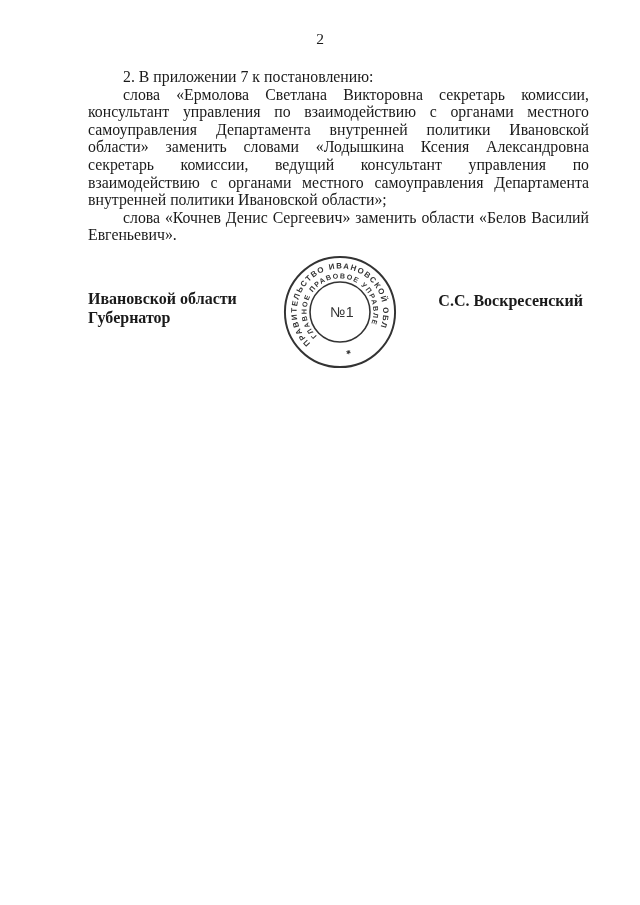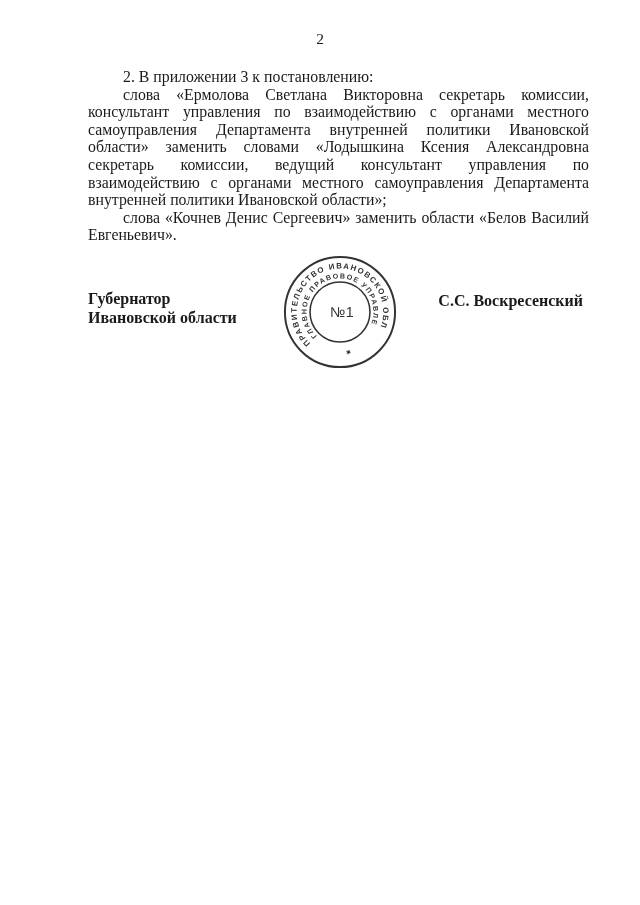--- a/index.html
+++ b/index.html
@@ -83,28 +83,28 @@
   }
 </style>
 </head>
 <body>
 
 <div class="sheet">
 
   <div class="page-number">2</div>
 
   <div class="doc-body">
-    <p>2. В приложении 3 к постановлению:</p>
+    <p>2. В приложении 7 к постановлению:</p>
     <p>слова «Ермолова Светлана Викторовна секретарь комиссии, консультант управления по взаимодействию с органами местного самоуправления Департамента внутренней политики Ивановской области» заменить словами «Лодышкина Ксения Александровна секретарь комиссии, ведущий консультант управления по взаимодействию с органами местного самоуправления Департамента внутренней политики Ивановской области»;</p>
     <p>слова «Кочнев Денис Сергеевич» заменить области «Белов Василий Евгеньевич».</p>
   </div>
 
   <div class="sig-left">
+    <div>Ивановской области</div>
     <div>Губернатор</div>
-    <div>Ивановской области</div>
   </div>
 
   <div class="sig-name">С.С. Воскресенский</div>
 
   <svg class="stamp" viewBox="-60 -60 120 120" xmlns="http://www.w3.org/2000/svg">
     <defs>
       <path id="outerArc" d="M -36 25 A 44 44 0 1 1 36 25"></path>
       <path id="innerArc" d="M -28 19 A 34 34 0 1 1 28 19"></path>
     </defs>
 

